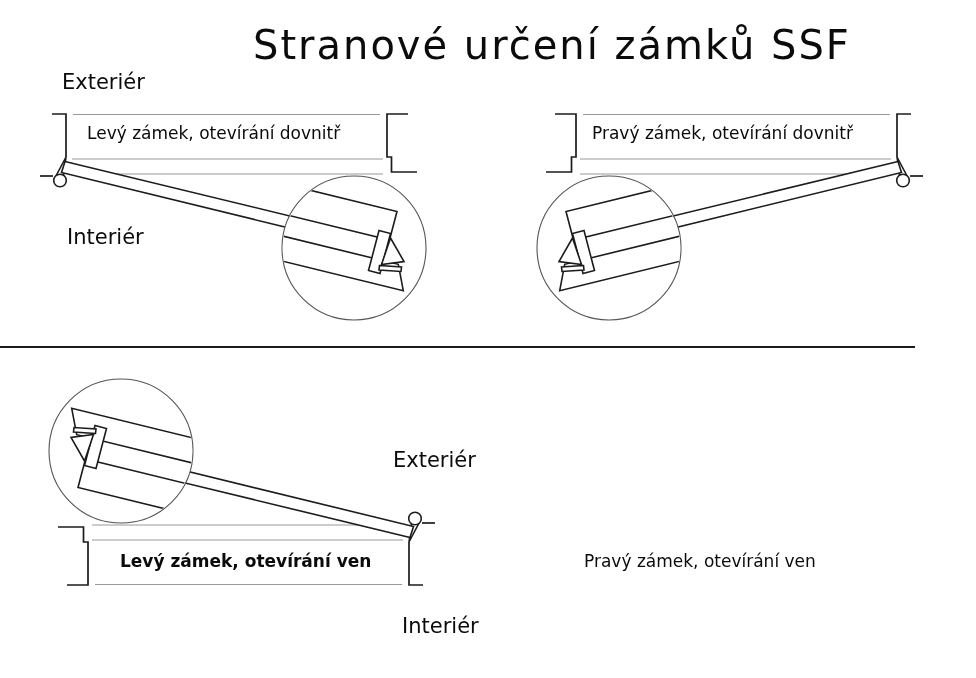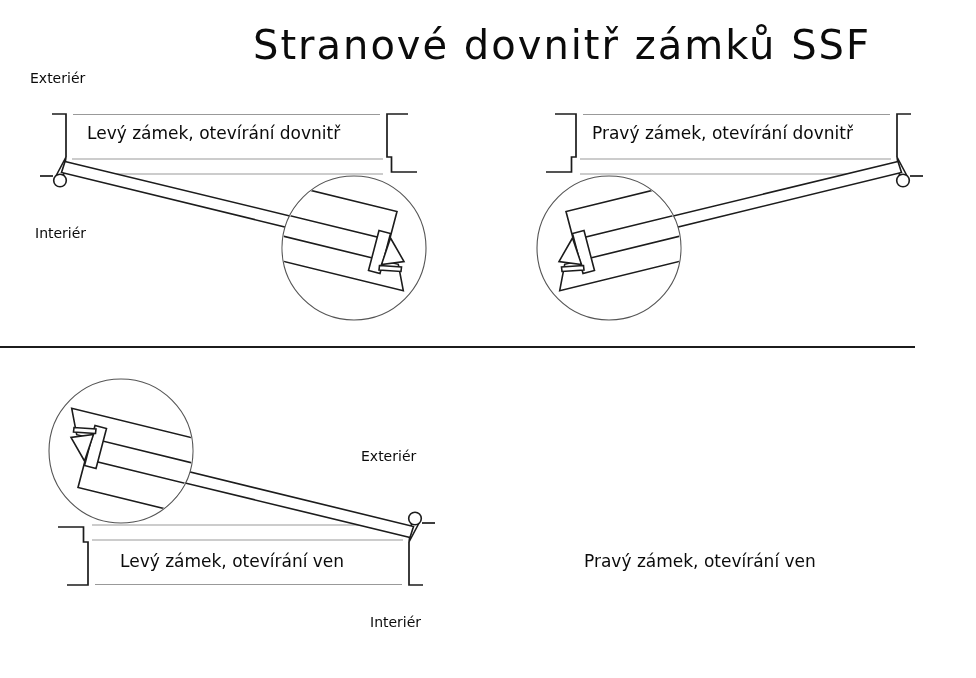--- a/index.html
+++ b/index.html
@@ -6,29 +6,29 @@
   .stage{
     position:relative;width:976px;height:678px;background:#ffffff;
     font-family:"DejaVu Sans","Liberation Sans",sans-serif;color:#000;
     overflow:hidden;
   }
   .stage svg{position:absolute;left:0;top:0;}
   .txt{position:absolute;white-space:nowrap;color:#0b0b0b;}
   .title{
     left:253px;top:22px;font-size:40px;letter-spacing:2px;font-weight:normal;
   }
-  .side-label{font-size:14px;}
+  .side-label{font-size:21px;margin-left:32px;}
   .lab-ext-top{left:30px;top:70px;}
   .lab-int-top{left:35px;top:225px;}
   .lab-ext-bot{left:361px;top:448px;}
   .lab-int-bot{left:370px;top:614px;}
   .cap{font-size:17px;}
   .cap-tl{left:87px;top:123px;}
   .cap-tr{left:592px;top:123px;}
-  .cap-bl{left:120px;top:551px;}
+  .cap-bl{left:120px;top:551px;font-weight:bold;}
   .cap-br{left:584px;top:551px;text-align:right;}
 
   
   .bl{stroke:#1c1c1c;stroke-width:1.7;fill:none;stroke-linejoin:miter;stroke-linecap:butt;}
   .gl{stroke:#999999;stroke-width:1.1;fill:none;}
   .wf{fill:#ffffff;stroke:#1c1c1c;stroke-width:1.6;stroke-linejoin:miter;}
   .dc{fill:#ffffff;stroke:#555555;stroke-width:1.1;}
   .dv{stroke:#1c1c1c;stroke-width:2;}
 </style>
 </head>
@@ -75,21 +75,21 @@
     </defs>
 
     <use href="#doorDiag"></use>
     <use href="#doorDiag" transform="translate(963,0) scale(-1,1)"></use>
     <use href="#doorDiag" transform="rotate(180 237.5 349.5)"></use>
     <use href="#doorDiag" transform="rotate(180 728.5 349.5)"></use>
 
     <line class="dv" x1="0" y1="347" x2="915" y2="347"></line>
   </svg>
 
-  <div class="txt title">Stranové dovnitř zámků SSF</div>
+  <div class="txt title">Stranové určení zámků SSF</div>
 
   <div class="txt side-label lab-ext-top">Exteriér</div>
   <div class="txt side-label lab-int-top">Interiér</div>
   <div class="txt side-label lab-ext-bot">Exteriér</div>
   <div class="txt side-label lab-int-bot">Interiér</div>
 
   <div class="txt cap cap-tl">Levý zámek, otevírání dovnitř</div>
   <div class="txt cap cap-tr">Pravý zámek, otevírání dovnitř</div>
   <div class="txt cap cap-bl">Levý zámek, otevírání ven</div>
   <div class="txt cap cap-br">Pravý zámek, otevírání ven</div>

